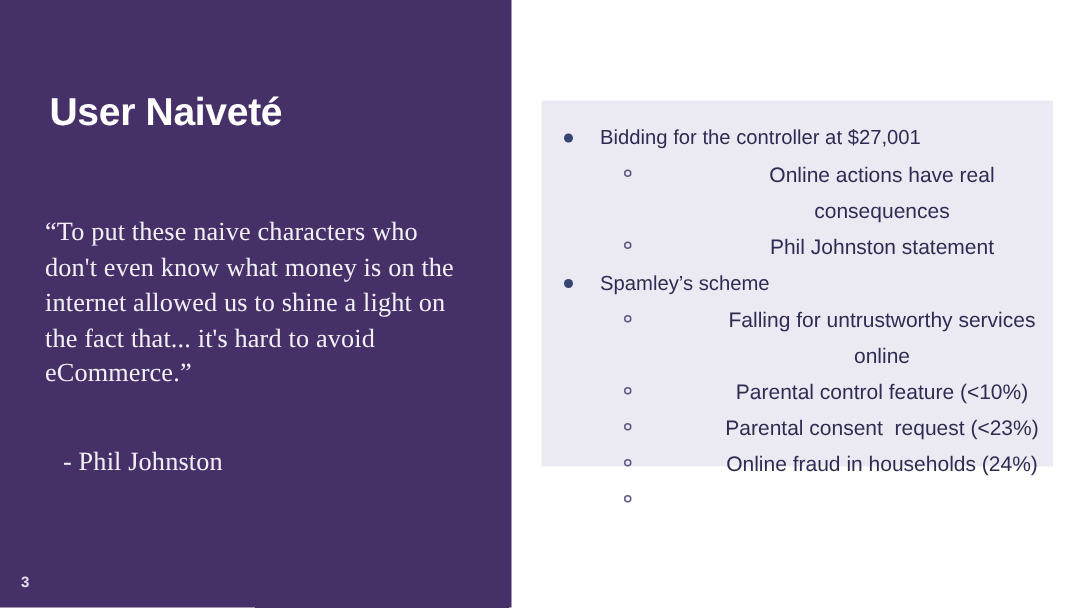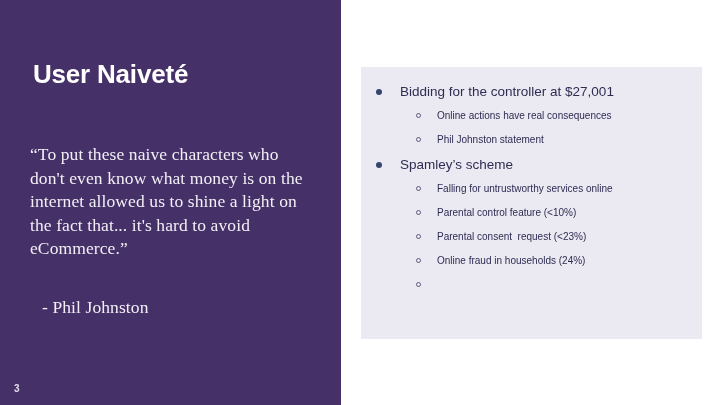--- a/index.html
+++ b/index.html
@@ -76,21 +76,21 @@
     line-height: 12px;
     color: #e3dcec;
   }
 
   
   .content-card {
     position: absolute;
     left: 361px;
     top: 67px;
     width: 341px;
-    height: 272px;
+    height: 244px;
     background: #ebe9f1;
     box-sizing: border-box;
     padding: 12px 0 0 0;
   }
   .bullet-list {
     list-style: none;
     margin: 0;
     padding: 0;
   }
   .bullet-item {
@@ -110,24 +110,25 @@
     position: absolute;
     left: 15px;
     top: 10px;
     width: 6px;
     height: 6px;
     border-radius: 50%;
     background: #36456f;
   }
   
   .lvl2 {
-    padding-left: 76px;
-    font-size: 10px;
+    padding-left: 113px;
+    font-size: 14px;
     line-height: 24px;
     min-height: 24px;
+    text-align: center;
   }
   .lvl2 .marker {
     position: absolute;
     left: 55px;
     top: 9px;
     width: 5px;
     height: 5px;
     border-radius: 50%;
     background: transparent;
     border: 1px solid #5b5880;

